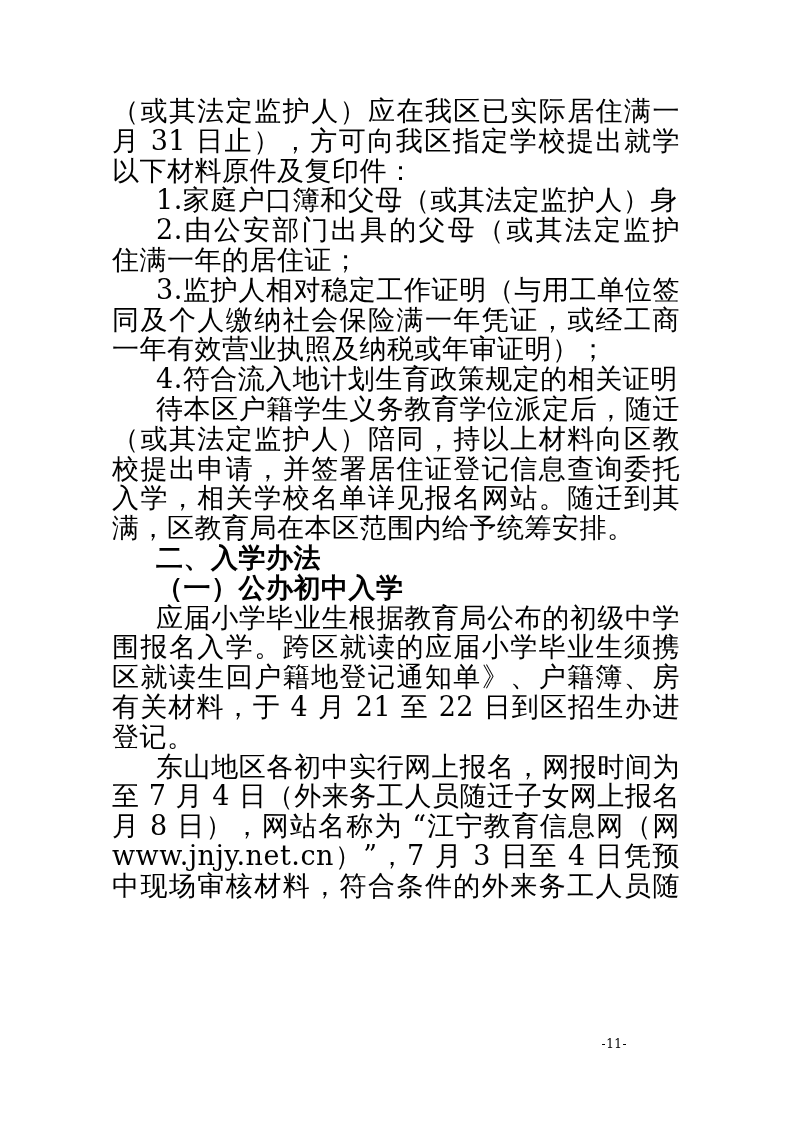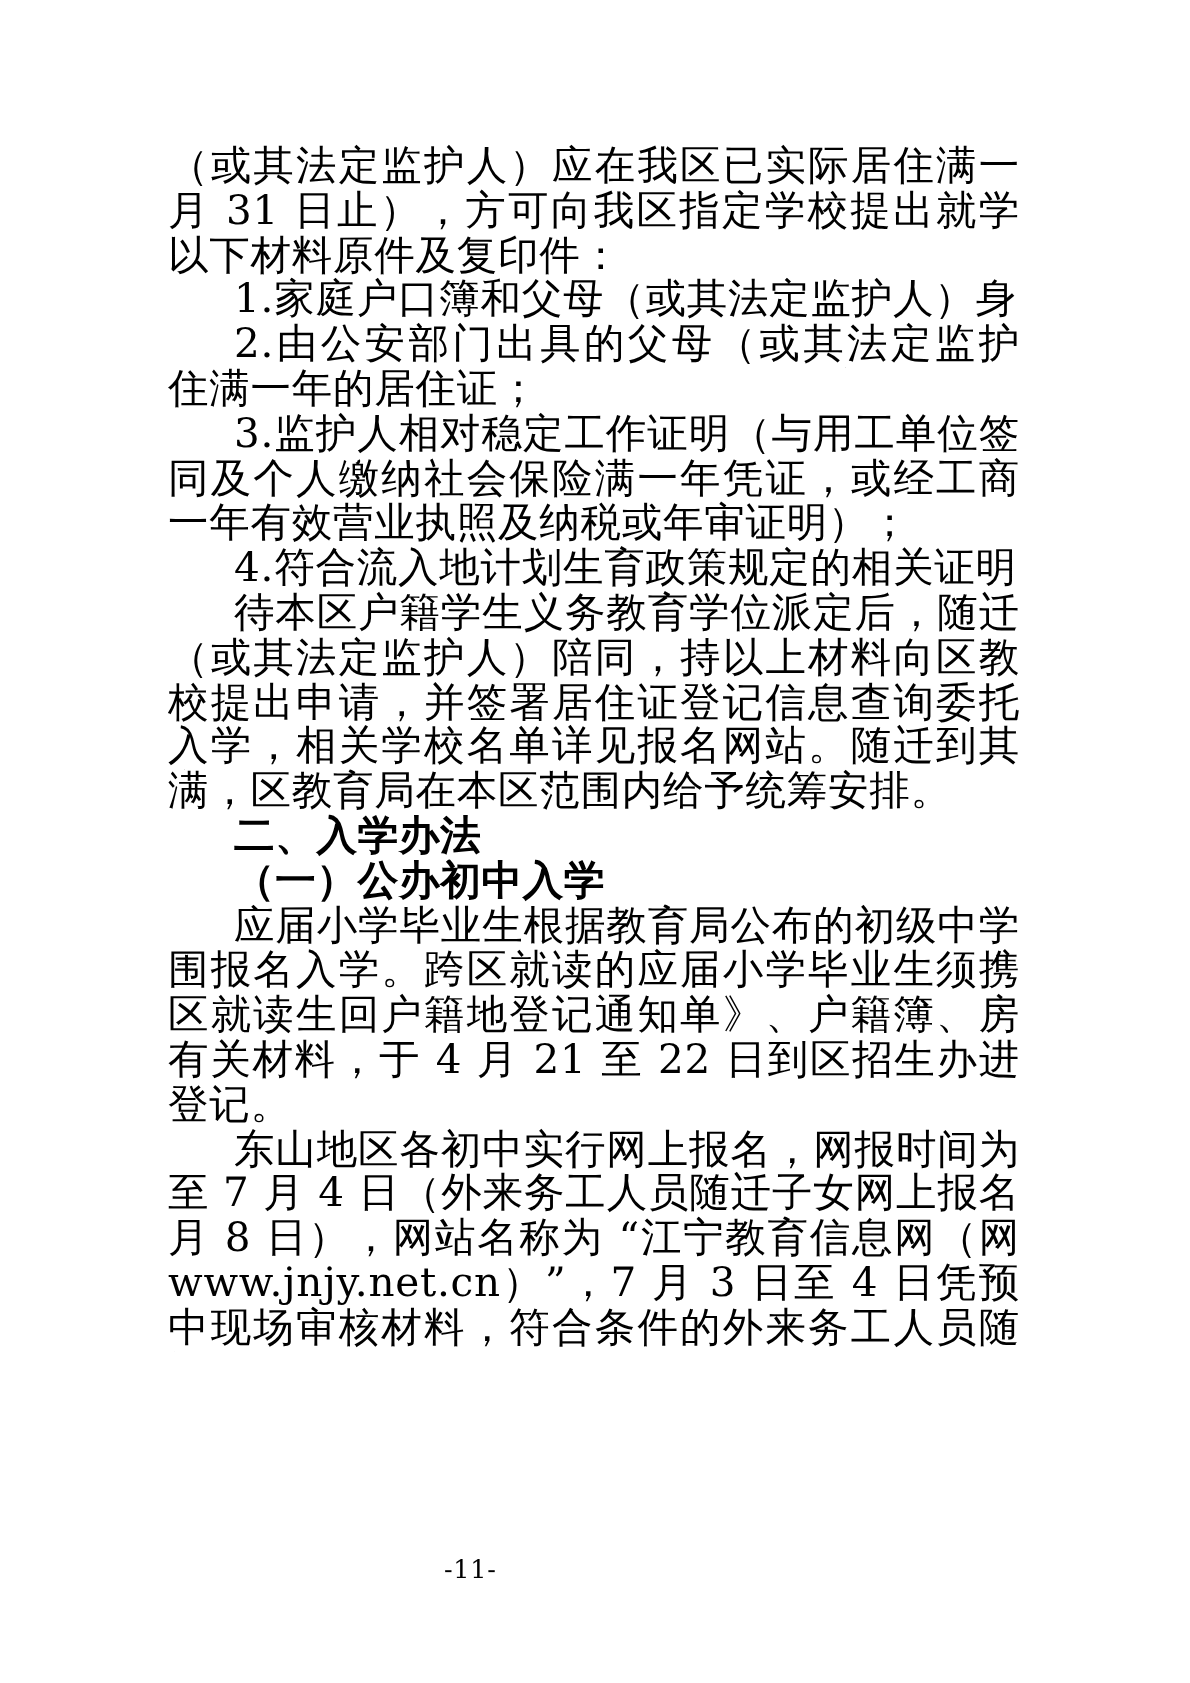--- a/index.html
+++ b/index.html
@@ -40,22 +40,22 @@
     padding-left: 44px;
   }
   .line.bold {
     font-weight: 700;
   }
   .page-number {
     position: absolute;
     top: 1037px;
     left: 0;
     width: 627px;
-    text-align: center;
-    font-size: 17px;
+    text-align: right;
+    font-size: 12px;
     letter-spacing: 0.5px;
   }
 </style>
 </head>
 <body>
 
 <div class="page">
   <div class="doc-body">
       <div class="line justify">（或其法定监护人）应在我区已实际居住满一年（至当年 5</div>
       <div class="line justify">月 31 日止），方可向我区指定学校提出就学申请，同时提供</div>

